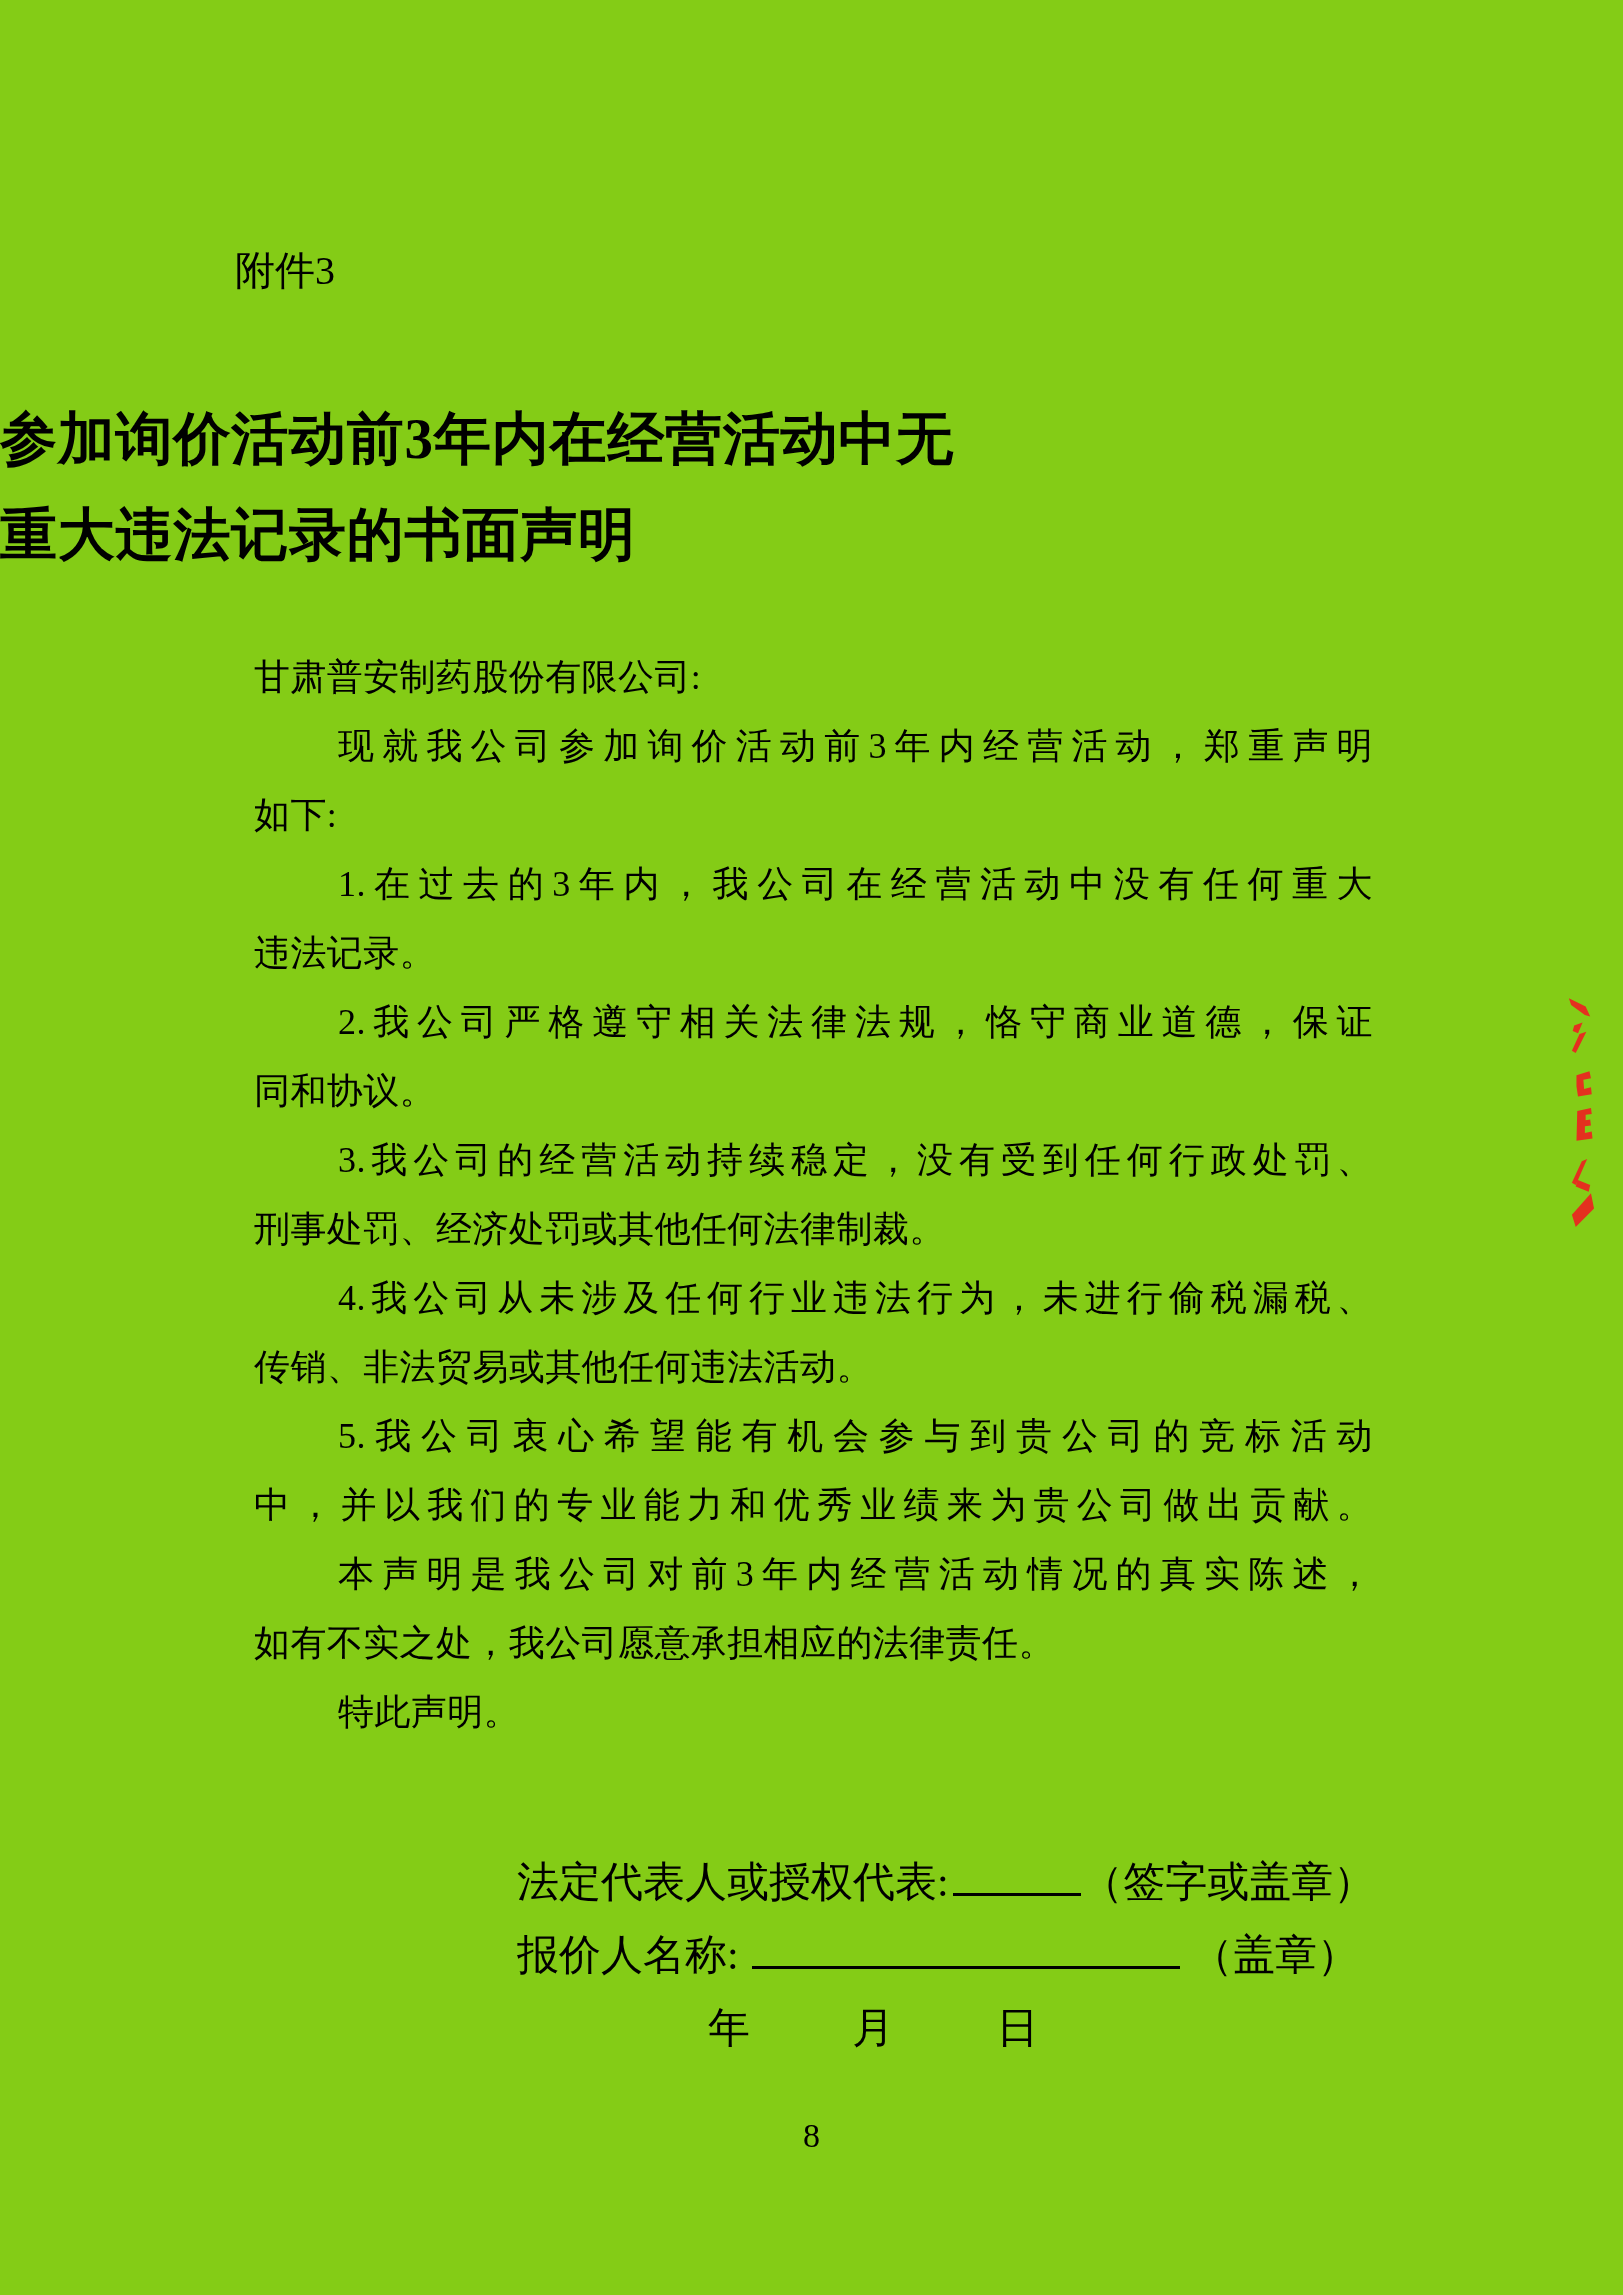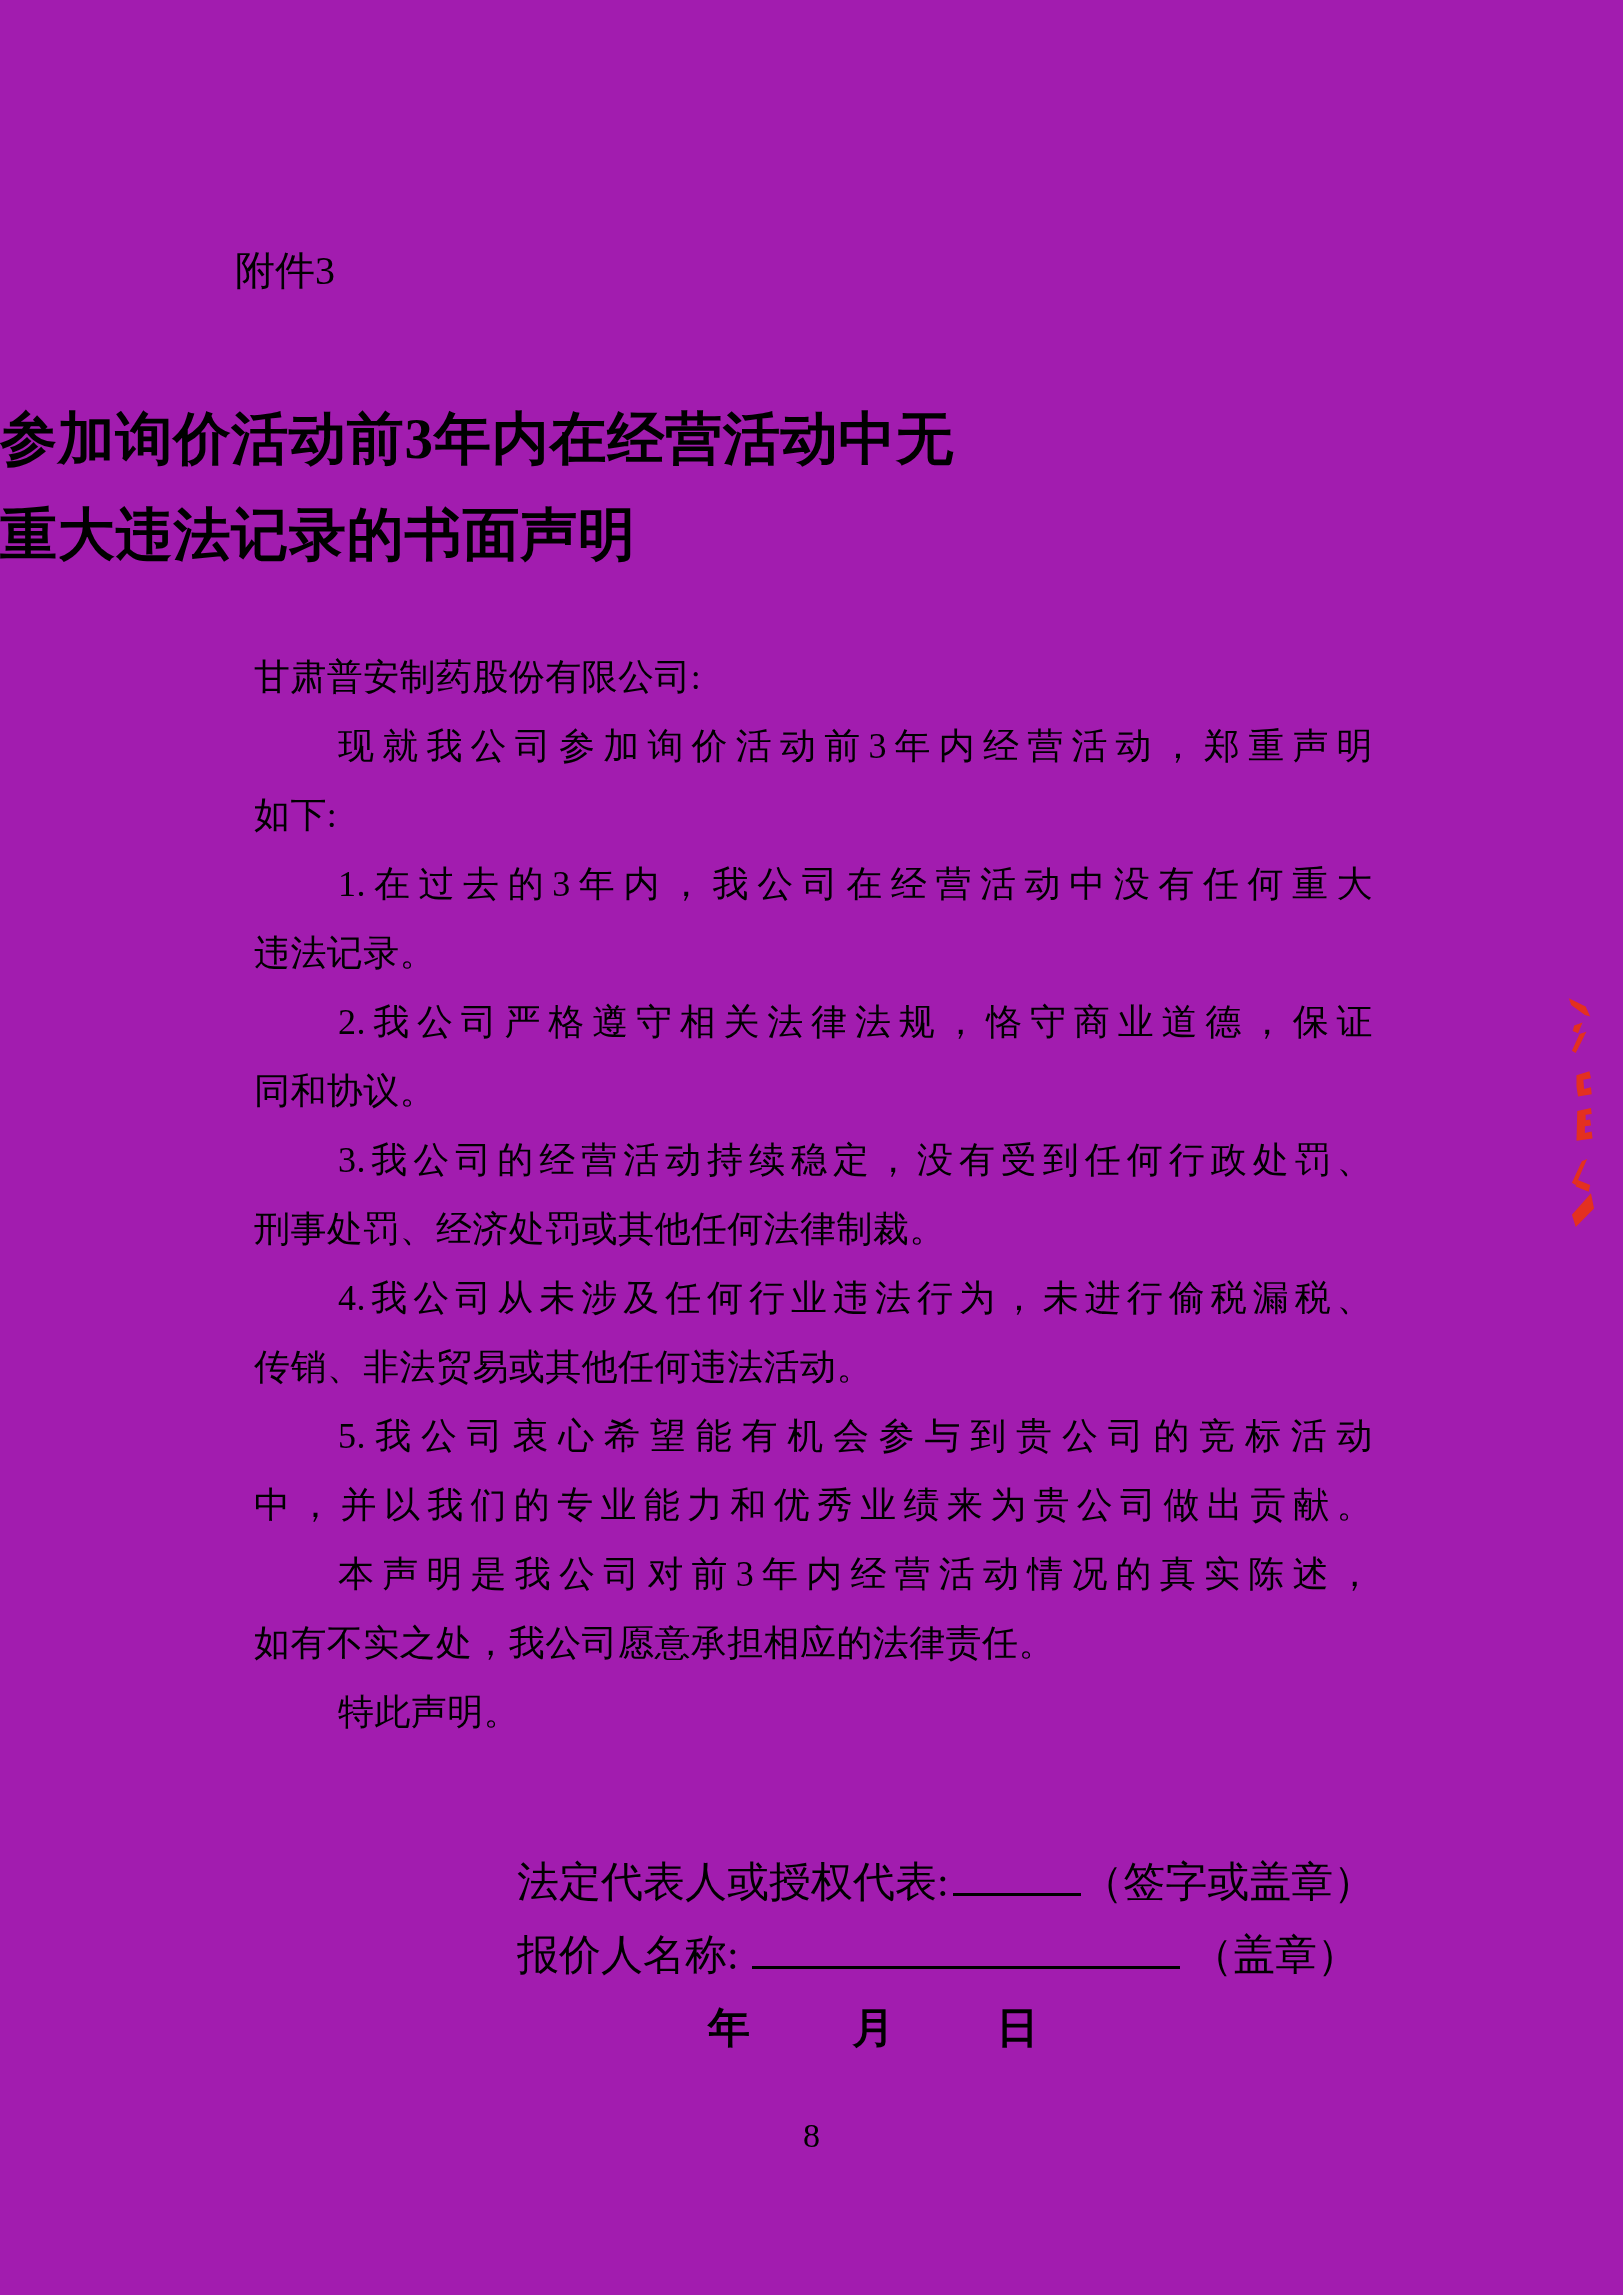--- a/index.html
+++ b/index.html
@@ -1,20 +1,20 @@
 <!DOCTYPE html>
 <html style="font-size:12.2px"><head>
 <meta charset="utf-8">
 <style>
   html, body { margin: 0; padding: 0; background: #888; }
   .page {
     position: relative;
     width: 1623px;
     height: 2295px;
-    background: #a21caf;
+    background: #84cc16;
     overflow: hidden;
     font-family: "Liberation Serif", "DejaVu Serif", serif;
     color: #000000;
   }
   .attachment-label {
     position: absolute;
     left: 235px;
     top: 246px;
     font-size: 40px;
     line-height: 50px;
@@ -67,21 +67,21 @@
     vertical-align: baseline;
   }
   .blank-short {
     display: inline-block;
     width: 128px;
     height: 46px;
     border-bottom: 3.8px solid #000;
     margin-left: 4.6px;
     vertical-align: baseline;
   }
-  .date-row { padding-left: 191px; letter-spacing: 6.1px; font-weight: bold; }
+  .date-row { padding-left: 191px; letter-spacing: 6.1px; }
   .page-number {
     position: absolute;
     left: 0;
     top: 2117px;
     width: 1623px;
     text-align: center;
     font-size: 34px;
   }
   .seal-fragment {
     position: absolute;

